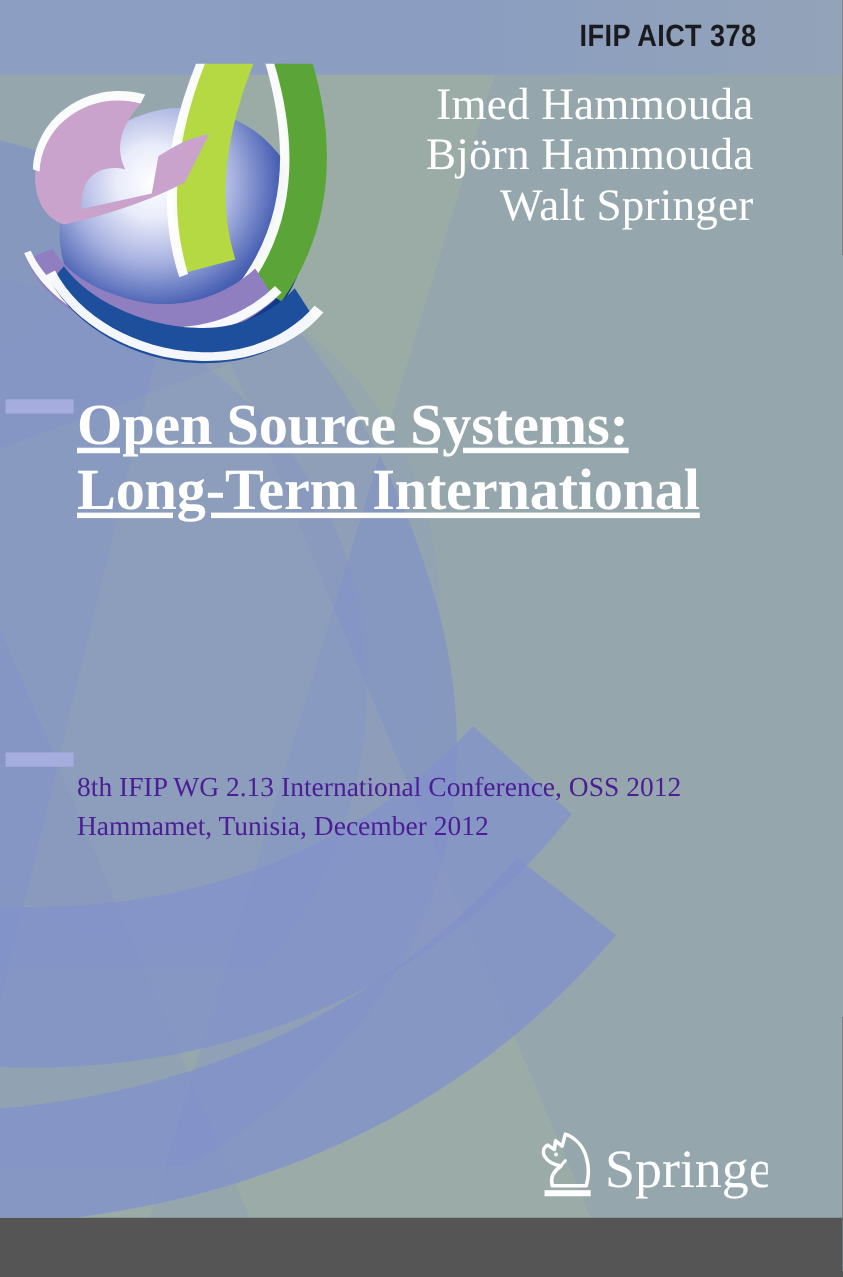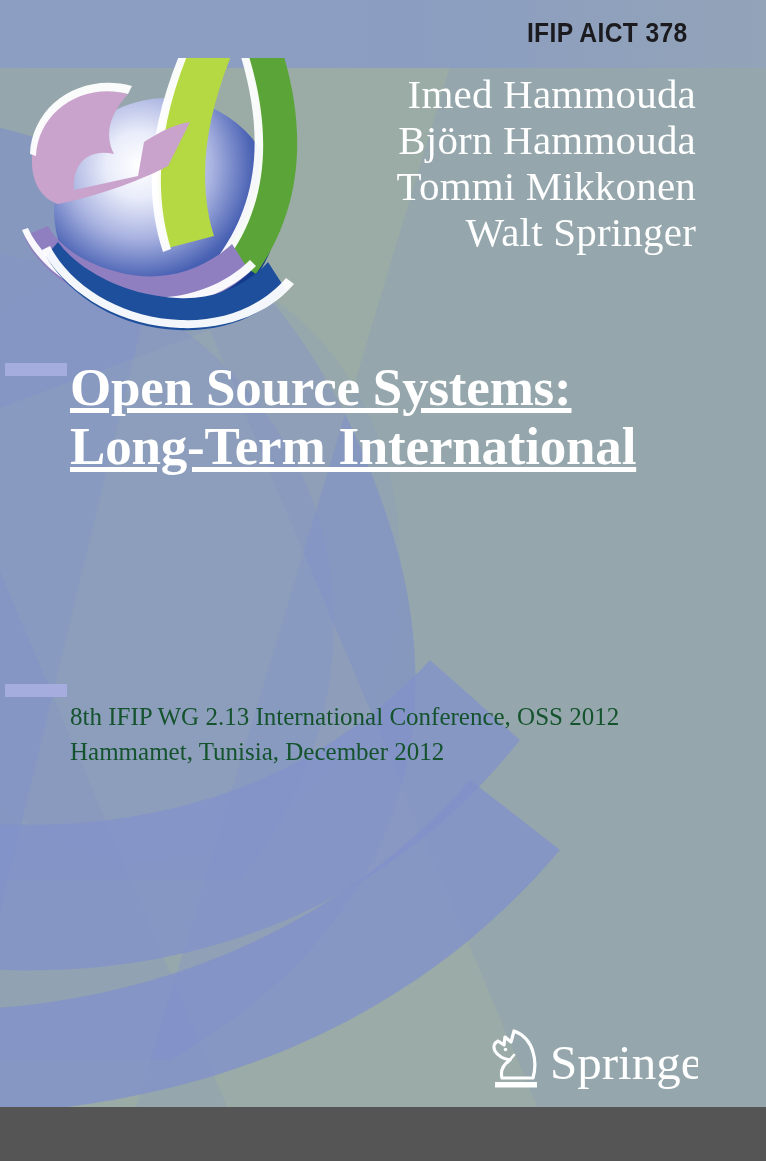--- a/index.html
+++ b/index.html
@@ -52,21 +52,21 @@
     position: absolute;
     left: 18px;
     top: 58px;
     width: 292px;
     height: 290px;
   }
 
   
   #editors {
     position: absolute;
-    right: 70px;
+    right: 81px;
     top: 74px;
     text-align: right;
     color: #ffffff;
     line-height: 1.0;
   }
   #editors .ed-line {
     font-size: 41px;
     letter-spacing: 0.2px;
     margin-bottom: 5px;
     white-space: nowrap;
@@ -91,21 +91,21 @@
     font-weight: bold;
     letter-spacing: -0.2px;
     white-space: nowrap;
   }
 
   
   #subtitle-block {
     position: absolute;
     left: 70px;
     top: 700px;
-    color: #14532d;
+    color: #4c1d95;
     line-height: 1.38;
   }
   #subtitle-block .s-line {
     font-size: 25px;
     white-space: nowrap;
   }
 
   
   #springer-logo {
     position: absolute;
@@ -216,21 +216,20 @@
       <path d="M 24 192 C 50 238, 104 268, 162 270
                C 212 272, 252 254, 276 226
                L 268 220 C 244 248, 206 264, 162 262
                C 106 260, 54 230, 32 188 Z" fill="#ffffff" opacity="0.95"></path>
     </g>
   </svg>
 
   <div id="editors">
     <div class="ed-line">Imed Hammouda</div>
     <div class="ed-line">Björn Hammouda</div>
-    <div class="ed-line">Tommi Mikkonen</div>
     <div class="ed-line">Walt Springer</div>
   </div>
 
   <div id="title-block">
     <div class="t-line">Open Source Systems:</div>
     <div class="t-line">Long-Term International</div>
   </div>
 
   <div id="subtitle-block">
     <div class="s-line">8th IFIP WG 2.13 International Conference, OSS 2012</div>

